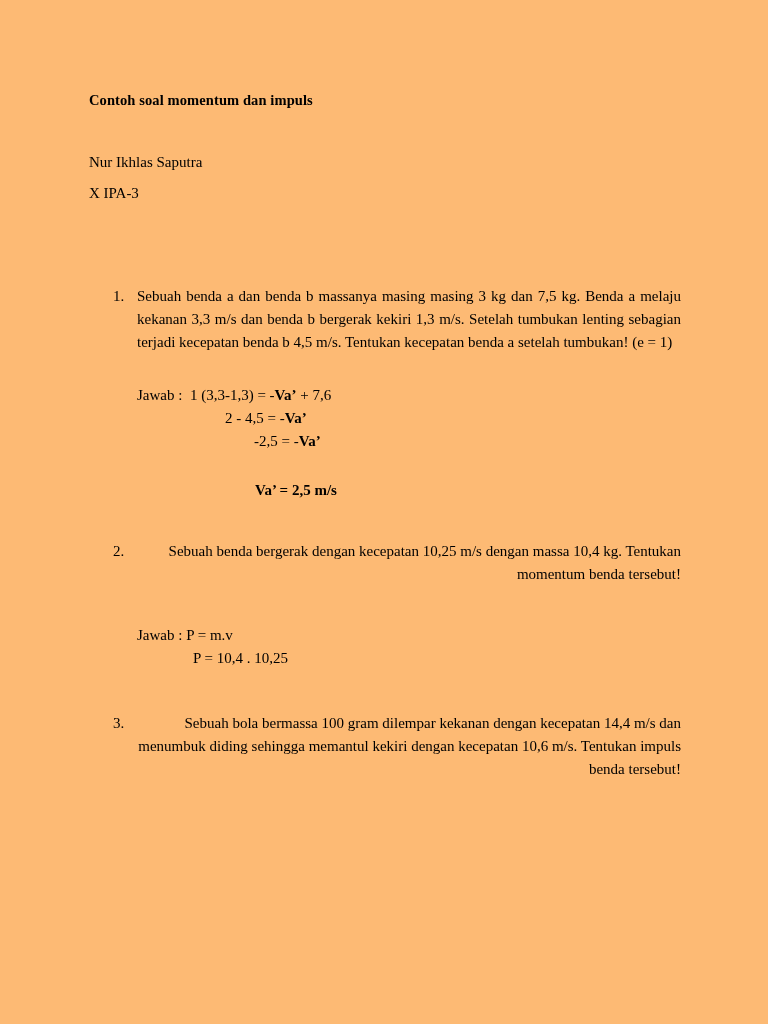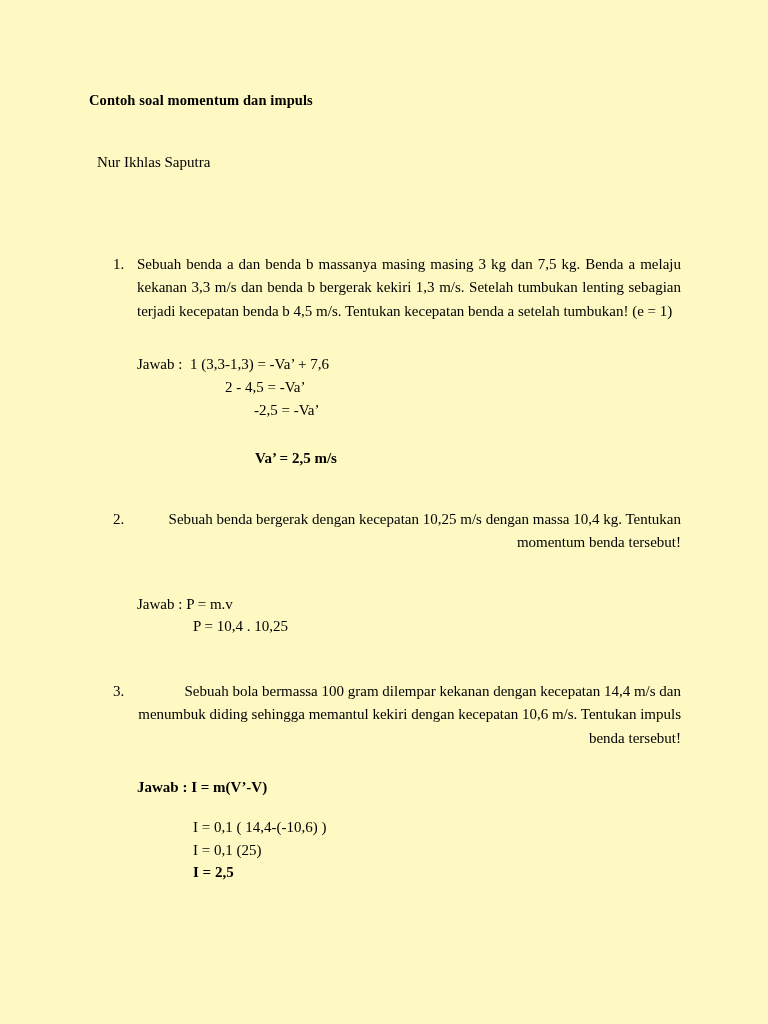--- a/index.html
+++ b/index.html
@@ -11,21 +11,21 @@
     width: 768px;
     height: 1024px;
     font-family: "Liberation Serif", "DejaVu Serif", serif;
     color: #000000;
     -webkit-font-smoothing: antialiased;
   }
   .page {
     position: relative;
     width: 768px;
     height: 1024px;
-    background: #fef9c3;
+    background: #fdba74;
     box-sizing: border-box;
     padding: 0;
     overflow: hidden;
   }
   .content {
     position: absolute;
     left: 89px;
     top: 0;
     width: 592px;
   }
@@ -38,21 +38,21 @@
     margin: 0;
     padding-top: 92px;
     letter-spacing: 0.1px;
   }
   .author-block {
     margin-top: 45px;
   }
   .author-line {
     font-size: 15px;
     line-height: 1.1;
-    margin: 8px;
+    margin: 0;
   }
   .author-line + .author-line {
     margin-top: 15px;
   }
   .qitem {
     position: relative;
     margin: 0;
     padding-left: 48px;   
   }
   .q-num {
@@ -91,21 +91,21 @@
     white-space: pre;
   }
   .ans-line.bold {
     font-weight: bold;
   }
   .ans-spacer {
     height: 17px;
   }
   .ans-spacer.big { height: 26px; }
 
-  b.inl { font-weight: normal; }
+  b.inl { font-weight: bold; }
 
   
   .ind-0  { padding-left: 0; }
   .ind-1  { padding-left: 56px; }
   .ind-2  { padding-left: 56px; }
   .ind-4  { padding-left: 88px; }
   .ind-5  { padding-left: 117px; }
 
   .answer-1 { margin-top: 30px; }
   .answer-2 { margin-top: 38px; }
@@ -114,20 +114,21 @@
 </head>
 <body>
 
 <div class="page">
   <div class="content">
 
     <h1 class="doc-title">Contoh soal momentum dan impuls</h1>
 
     <div class="author-block">
       <p class="author-line">Nur Ikhlas Saputra</p>
+      <p class="author-line">X IPA-3</p>
     </div>
 
     <div class="qitem" id="question-1-item">
       <span class="q-num">1.</span>
       <p class="q-text">Sebuah benda a dan benda b massanya masing masing 3 kg dan 7,5 kg. Benda a melaju kekanan 3,3 m/s dan benda b bergerak kekiri 1,3 m/s. Setelah tumbukan lenting sebagian terjadi kecepatan benda b 4,5 m/s. Tentukan kecepatan benda a setelah tumbukan! (e = 1)</p>
     </div>
 
     <div class="answer-block answer-1">
       <div class="ans-line ind-0"><span>Jawab :</span><span>  1 (3,3-1,3) = -</span><b class="inl">Va’</b><span> + 7,6</span></div>
 
@@ -148,24 +149,15 @@
     <div class="answer-block answer-2">
       <div class="ans-line ind-0">Jawab : P = m.v</div>
       <div class="ans-line ind-1">P = 10,4 . 10,25</div>
     </div>
 
     <div class="qitem" id="question-3-item">
       <span class="q-num">3.</span>
       <p class="q-text nojustify">Sebuah bola bermassa 100 gram dilempar kekanan dengan kecepatan 14,4 m/s dan menumbuk diding sehingga memantul kekiri dengan kecepatan 10,6 m/s. Tentukan impuls benda tersebut!</p>
     </div>
 
-    <div class="answer-block answer-3">
-      <div class="ans-line ind-0 bold">Jawab : I = m(V’-V)</div>
-
-      <div class="ans-spacer"></div>
-
-      <div class="ans-line ind-2">I = 0,1 ( 14,4-(-10,6) )</div>
-      <div class="ans-line ind-2">I = 0,1 (25)</div>
-      <div class="ans-line ind-2 bold">I = 2,5</div>
-    </div>
 
   </div>
 </div>
 
 </body></html>

